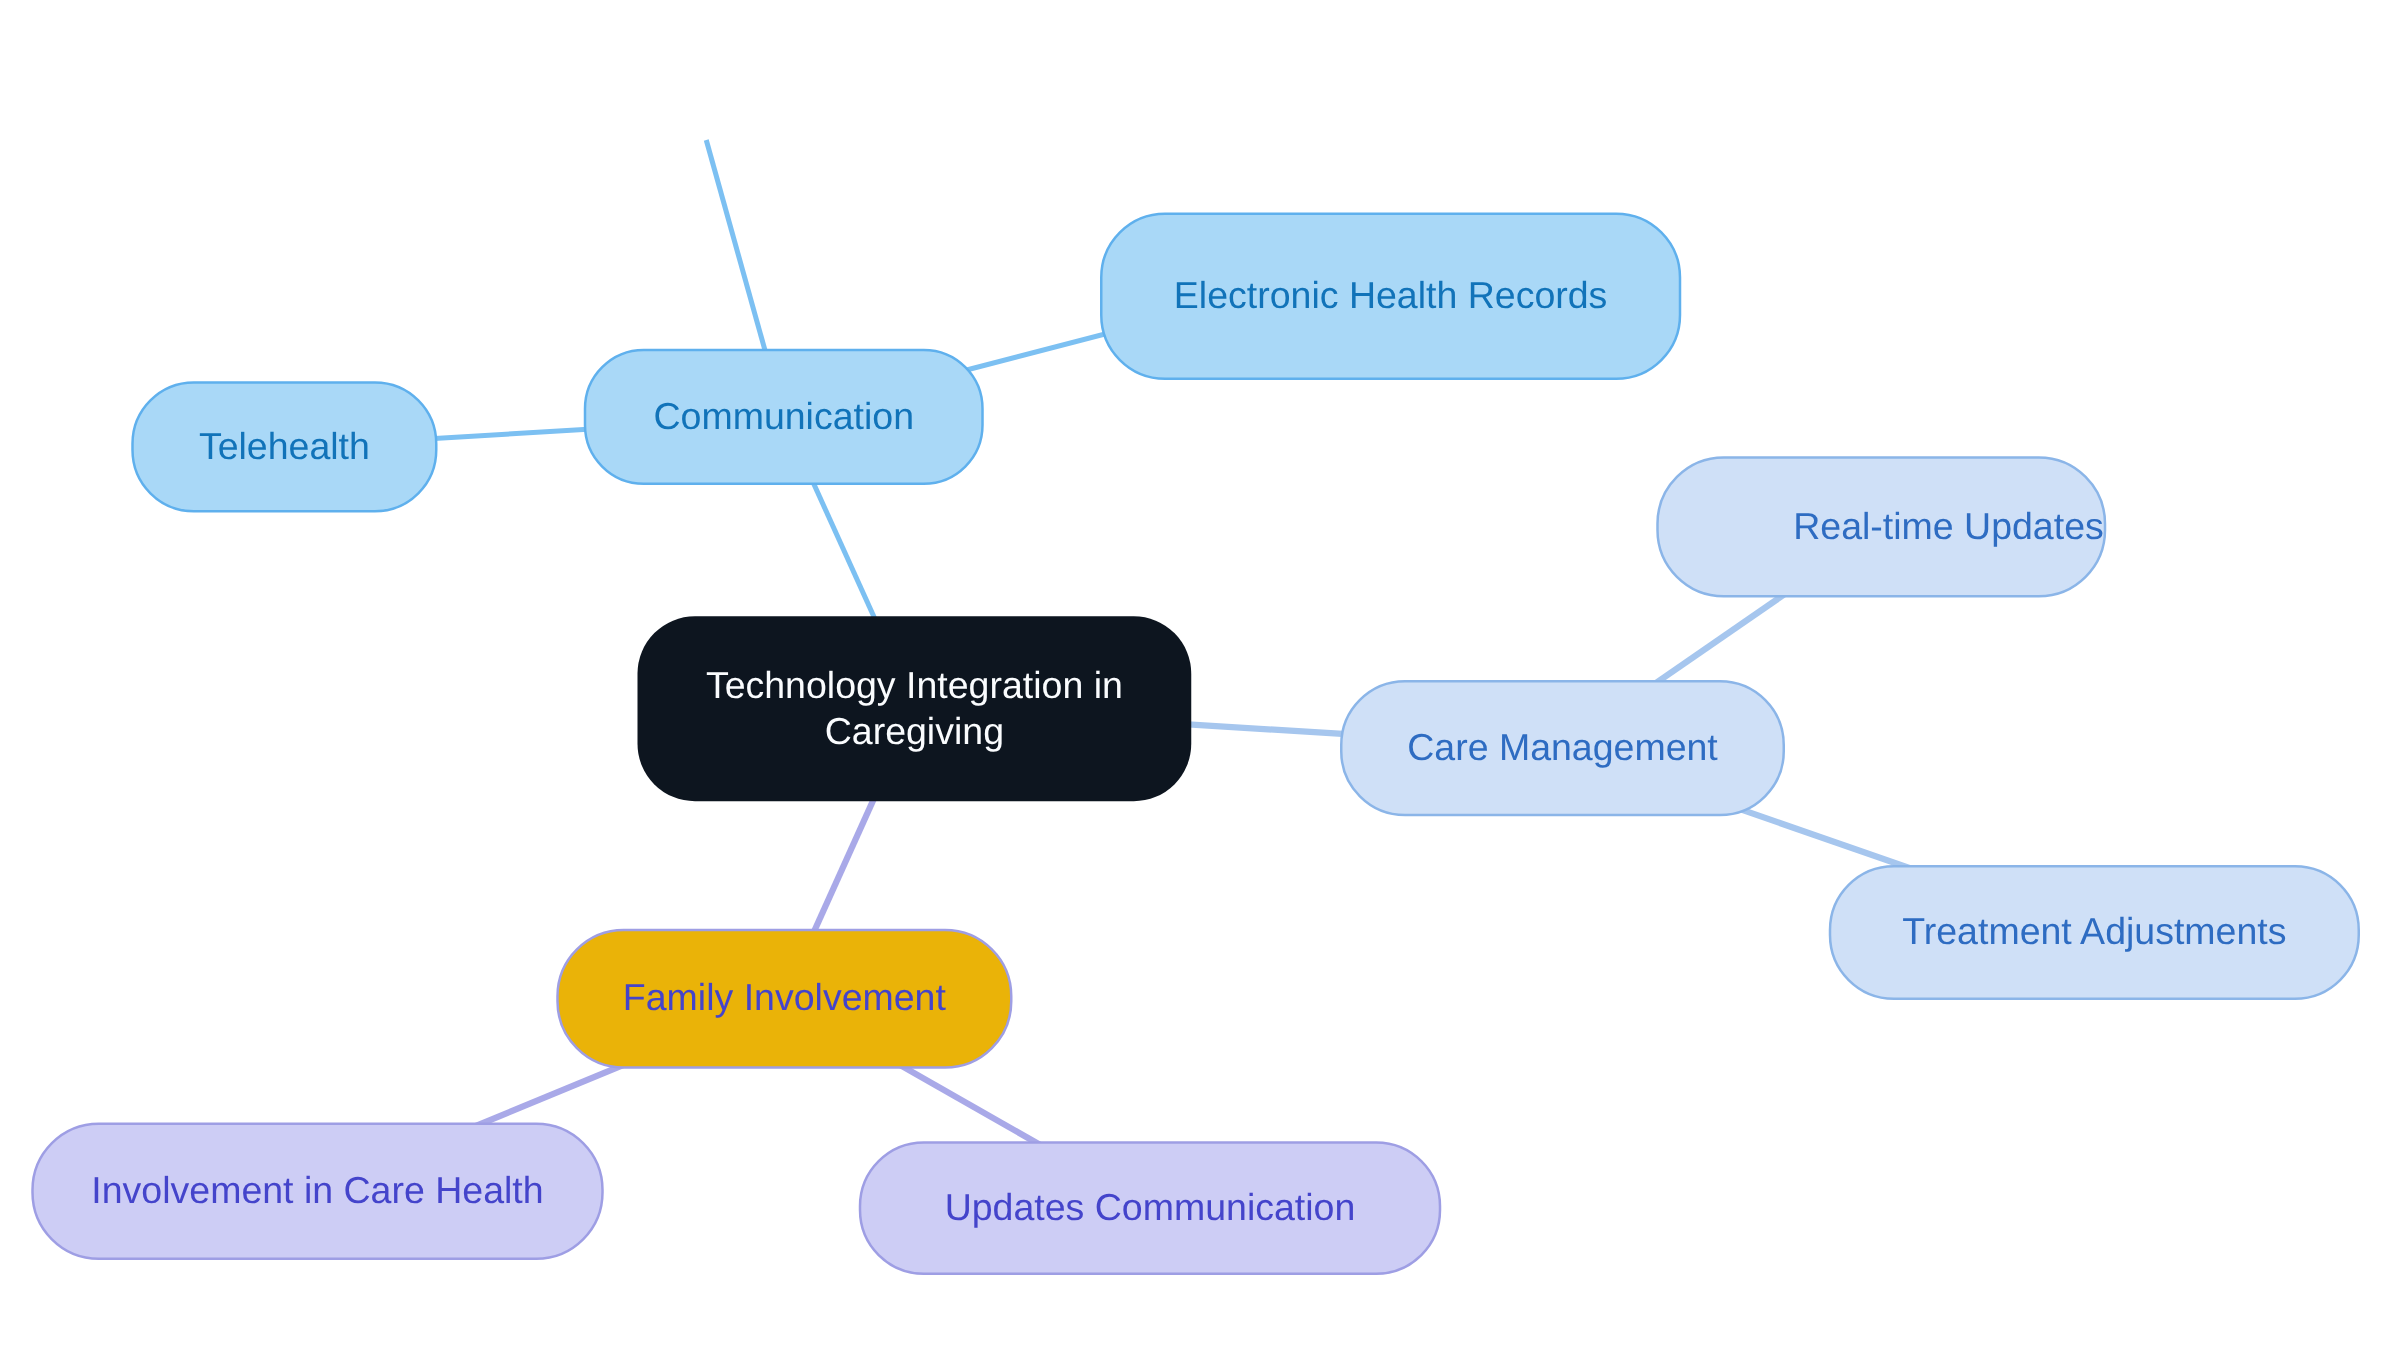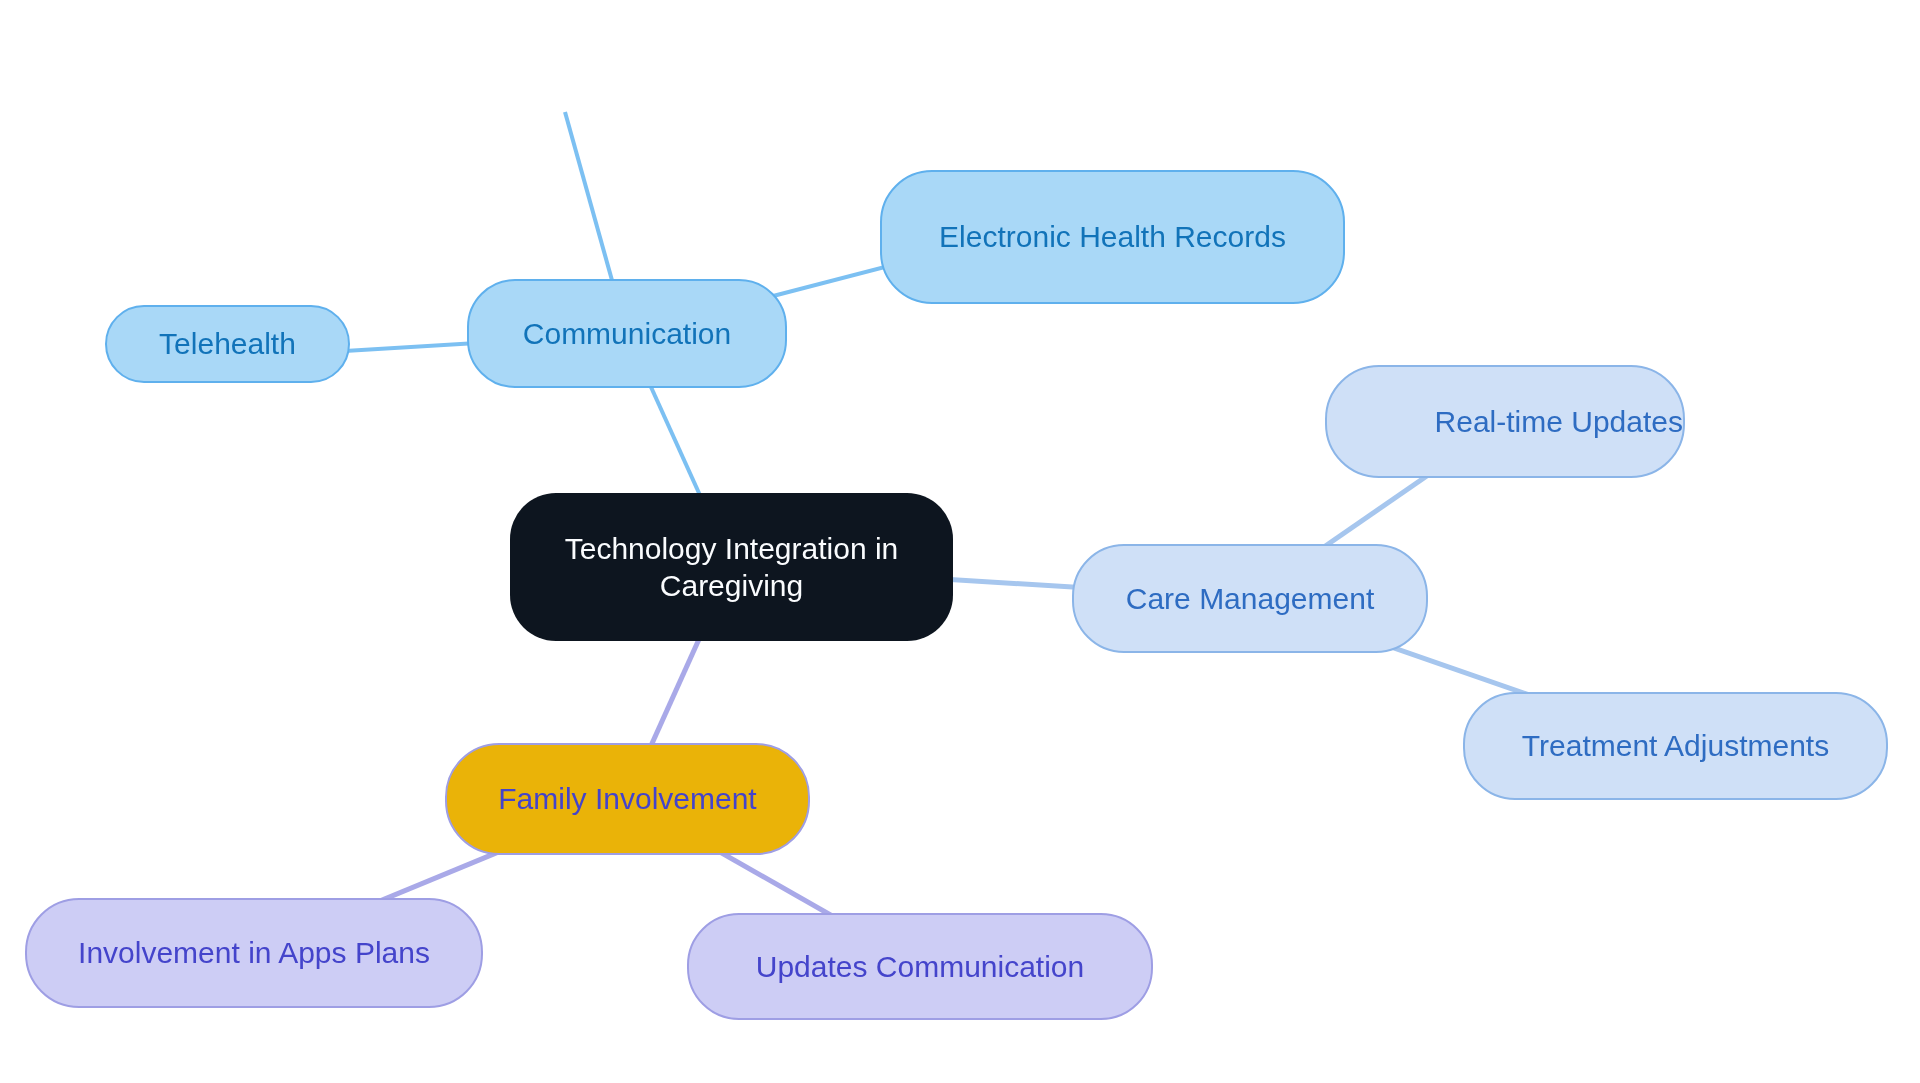--- a/index.html
+++ b/index.html
@@ -43,21 +43,21 @@
   .node-central {
     left: 510px; top: 493px; width: 443px; height: 148px;
     border-radius: 46px;
     border: none;
     padding: 0 34px;
     font-size: 30px;
   }
   .node-communication   { left: 467px;  top: 279px; width: 320px; height: 109px; border-radius: 48px; }
   .node-mobile-apps     { left: 432px;  top: 56px;  width: 265px; height: 112px; border-radius: 50px; }
   .node-ehr             { left: 880px;  top: 170px; width: 465px; height: 134px; border-radius: 52px; }
-  .node-telehealth      { left: 105px;  top: 305px; width: 245px; height: 78px; border-radius: 50px; }
+  .node-telehealth      { left: 105px;  top: 305px; width: 245px; height: 105px; border-radius: 50px; }
   .node-care            { left: 1072px; top: 544px; width: 356px; height: 109px; border-radius: 52px; }
   .node-rtu             { left: 1325px; top: 365px; width: 360px; height: 113px; border-radius: 54px; justify-content: flex-end; }
   .node-ta              { left: 1463px; top: 692px; width: 425px; height: 108px; border-radius: 52px; }
   .node-family          { left: 445px;  top: 743px; width: 365px; height: 112px; border-radius: 54px; }
   .node-icp             { left: 25px;   top: 898px; width: 458px; height: 110px; border-radius: 54px; }
   .node-ec              { left: 687px;  top: 913px; width: 466px; height: 107px; border-radius: 52px; }
   .edge-thin  { stroke-width: 4; fill: none; }
   .edge-thick { stroke-width: 5; fill: none; }
 </style>
 </head>
@@ -108,20 +108,20 @@
 
   <div class="node node-ta" style="background-color: rgb(207, 224, 247); border-color: rgb(139, 181, 232); color: rgb(46, 108, 194);">
     <span>Treatment Adjustments</span>
   </div>
 
   <div class="node node-family" style="background-color: #eab308; border-color: rgb(158, 158, 228); color: rgb(68, 68, 203);">
     <span>Family Involvement</span>
   </div>
 
   <div class="node node-icp" style="background-color: rgb(205, 205, 245); border-color: rgb(158, 158, 228); color: rgb(68, 68, 203);">
-    <span>Involvement in Apps Plans</span>
+    <span>Involvement in Care Health</span>
   </div>
 
   <div class="node node-ec" style="background-color: rgb(205, 205, 245); border-color: rgb(158, 158, 228); color: rgb(68, 68, 203);">
     <span>Updates Communication</span>
   </div>
 
 </div>
 
 </body></html>

